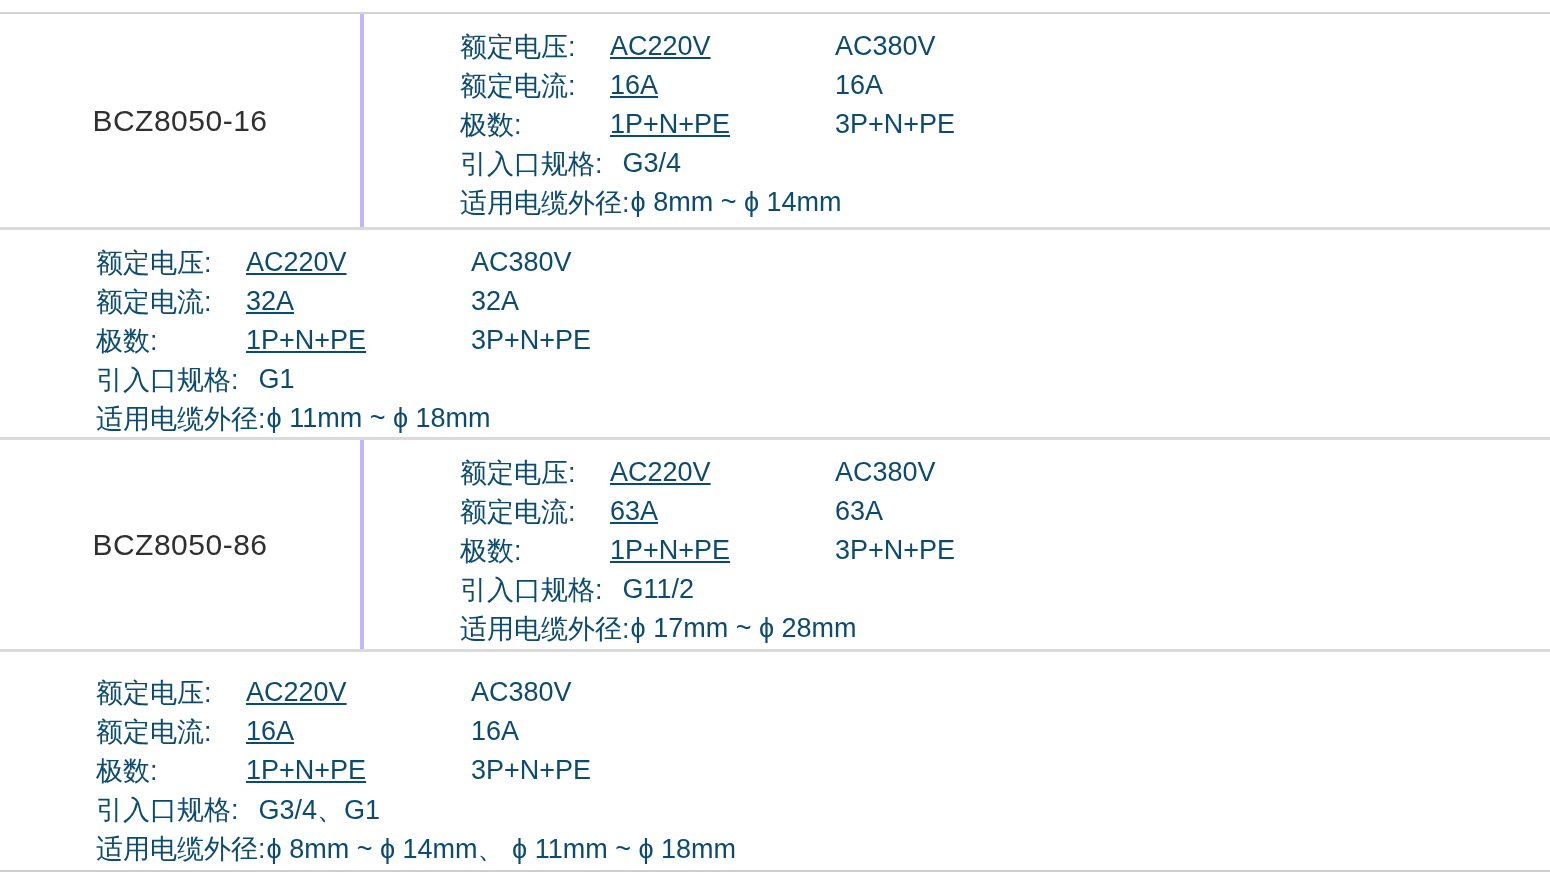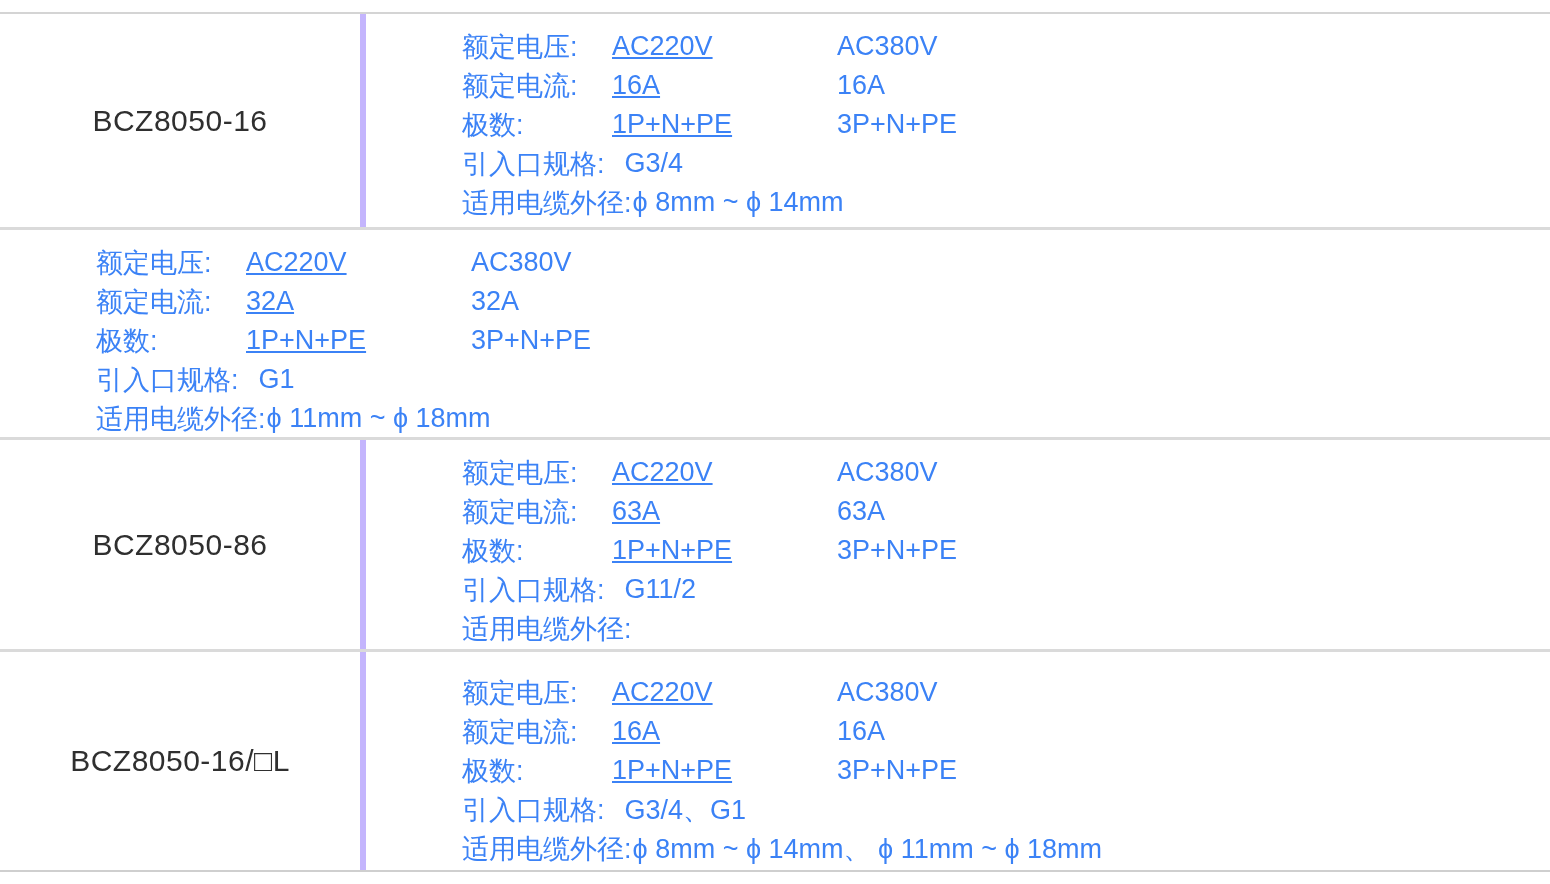--- a/index.html
+++ b/index.html
@@ -34,35 +34,35 @@
   .row + .row {
     border-top: 3px solid #dadada;
   }
   .row-1 { height: 213px; }
   .row-2 { height: 207px; }
   .row-3 { height: 209px; }
   .row-4 { height: 218px; }
   .model-cell {
     width: 360px;
     min-width: 360px;
-    border-right: 6px solid #c4b5fd;
+    border-right: 4px solid #c4b5fd;
     display: flex;
     align-items: center;
     justify-content: center;
   }
   .model-text {
     font-size: 30px;
     color: #2f2f2f;
     letter-spacing: 0.5px;
   }
   .spec-cell {
     flex: 1;
     padding: 13px 13px 0 96px;
     font-size: 27px;
-    color: #3b82f6;
+    color: #0c4a6e;
   }
   .row-4 .spec-cell { padding-top: 21px; }
   .line {
     display: flex;
     align-items: center;
     height: 39px;
     white-space: pre;
   }
   .lbl  { width: 150px; text-align: left; }
   .v1   { width: 150px; text-align: left; text-decoration: underline; }
@@ -154,28 +154,26 @@
           <span class="lbl">极数:</span>
           <span class="v1">1P+N+PE</span>
           <span class="v2">3P+N+PE</span>
         </div>
         <div class="line">
           <span>引入口规格:</span>
           <span class="gap-sm">G11/2</span>
         </div>
         <div class="line">
           <span>适用电缆外径:</span>
+          <span class="gap-md">ϕ 17mm ~ ϕ 28mm</span>
         </div>
       </div>
     </div>
 
     <div class="row row-4">
-      <div class="model-cell">
-        <span class="model-text">BCZ8050-16/□L</span>
-      </div>
       <div class="spec-cell">
         <div class="line">
           <span class="lbl">额定电压:</span>
           <span class="v1">AC220V</span>
           <span class="v2">AC380V</span>
         </div>
         <div class="line">
           <span class="lbl">额定电流:</span>
           <span class="v1">16A</span>
           <span class="v2">16A</span>

